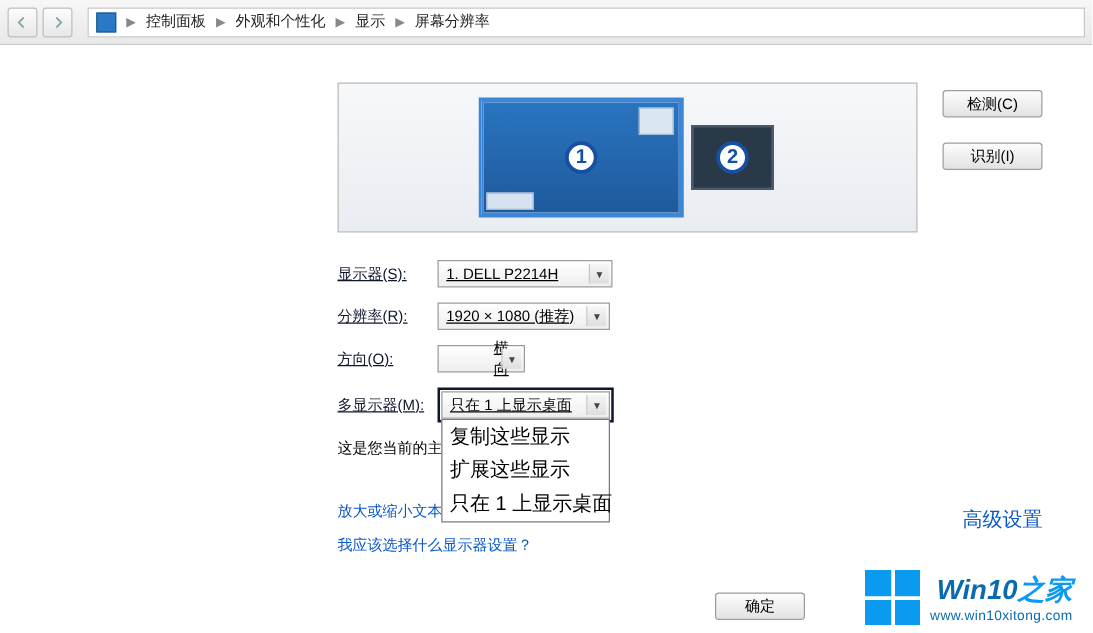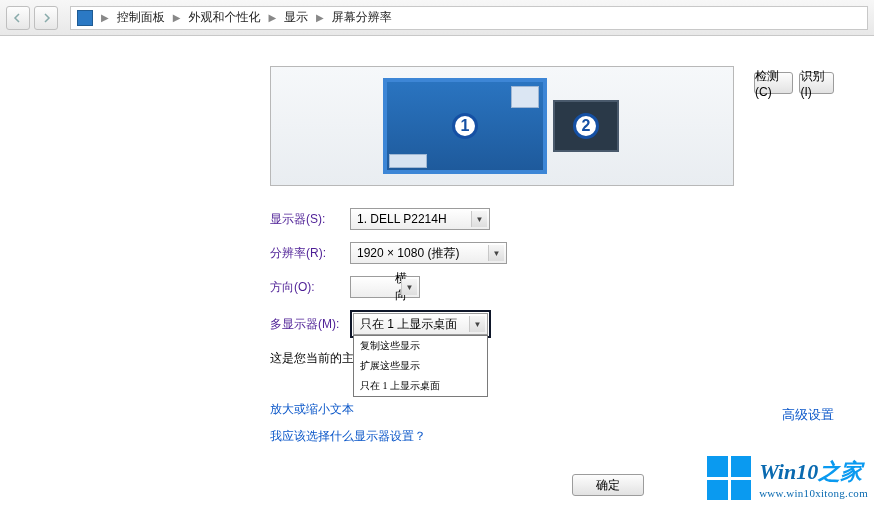--- a/index.html
+++ b/index.html
@@ -104,96 +104,97 @@
   .monitor .thumb {
     position:absolute; top:4px; right:4px;
     width:28px;height:22px;background:#dbe6f3;border:1px solid #9fb7d4;
   }
   .monitor .taskbar {
     position:absolute; bottom:2px; left:2px;
     width:38px;height:14px;background:#d6e2f1;border:1px solid #9fb7d4;
   }
   .side-buttons {
     width: 80px;
-    display:flex;gap:6px;
+    display:flex;flex-direction:column;gap:20px;
     padding-top:6px;
   }
   .winbtn {
     height:22px;
     border:1px solid #9c9c9c;
     background:linear-gradient(#fdfdfd,#e2e2e2);
     border-radius:3px;
     font-size:12px;
     display:flex;align-items:center;justify-content:center;
     cursor:pointer;
   }
   
   .form { margin-top: 22px; }
   .row {
     display:flex; align-items:center;
     margin-bottom: 12px;
   }
-  .row .lbl { width: 80px; color:#4c1d95; }
+  .row .lbl { width: 80px; color:#0f172a;text-decoration:underline; }
   .select {
     border:1px solid #9c9c9c;
     background:linear-gradient(#fff,#eee);
     height:22px;
     padding:0 22px 0 6px;
     display:flex;align-items:center;
     position:relative;
     min-width:70px;
     font-size:12px;
+    text-decoration:underline;
   }
   .select .arrow {
     position:absolute;right:2px;top:2px;bottom:2px;width:16px;
     border-left:1px solid #c8c8c8;
     display:flex;align-items:center;justify-content:center;
     font-size:8px;color:#444;
     background:linear-gradient(#f6f6f6,#dedede);
   }
   .select.dell { width: 140px; }
-  .select.res { width: 157px; }
+  .select.res { width: 138px; }
   .select.orient { width: 70px; padding-left: 44px; }
   .select.multi { width: 135px; }
   
   .multi-wrap { position:relative; border:2px solid #0f172a; padding:1px;}
   .dropdown {
     position:absolute;
     left:1px; top:23px;
     width:135px;
     border:1px solid #7a7a7a;
     background:#fff;
     z-index:5;
   }
   .dropdown .opt {
     padding:3px 6px;
-    font-size:10px;
+    font-size:16px;
     white-space:nowrap;
-    font-family:Liberation Serif, serif;
   }
   .dropdown .opt.selected {
     background:#2f6fc0;color:#fff;
   }
   .static-line { margin-top: 4px; }
   .link { color:#0b57c9; cursor:pointer; }
-  .link.small { font-size:13px;margin-left:20px; }
+  .link.small { font-size:16px;margin-left:20px; }
   .advanced { position:absolute; right:40px; top: 370px; }
   
   .footer {
     position:absolute;
     bottom:10px; right: 230px;
     display:flex; gap:8px;
   }
   .footer .winbtn { width:72px; }
   
   .watermark {
     position:absolute;
-    right:6px; bottom:6px;
+    right:16px; bottom:6px;
     display:flex; align-items:center; gap:8px;
-    font-family: Liberation Serif, serif;
+    font-family: Liberation Sans, sans-serif;
+    text-align: right;
   }
   .winlogo {
     width:44px;height:44px;
     display:grid;grid-template-columns:1fr 1fr;grid-template-rows:1fr 1fr;gap:3px;
   }
   .winlogo span { background:#0a9af0; }
   .wm-text .big { font-size:22px; font-weight:bold; color:#0a6ab0; font-style:italic;}
   .wm-text .big .zh { color:#0a9af0; }
   .wm-text .url { font-size:11px; color:#0a6ab0; letter-spacing:0.3px;}
 </style>

